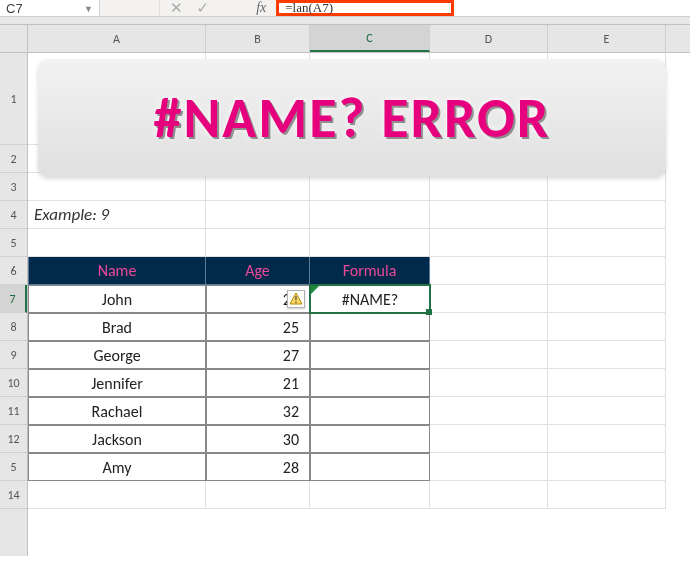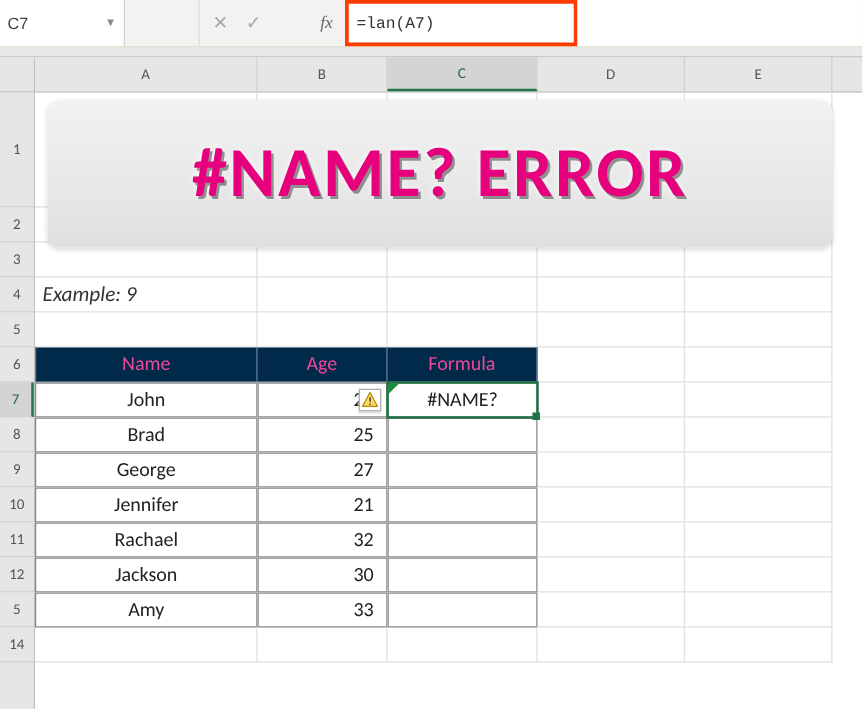--- a/index.html
+++ b/index.html
@@ -8,23 +8,23 @@
       background: #fff;
       width: 690px;
       height: 567px;
       overflow: hidden;
       font-size: 14px;
       color: #333;
     }
     .formula-bar {
       display: flex;
       align-items: stretch;
-      height: 38px;
+      height: 17px;
       border-bottom: 1px solid #d0d0d0;
-      background: #fef9c3;
+      background: #15803d;
     }
     .name-box-wrap {
       display: flex;
       align-items: center;
       width: 100px;
       border-right: 1px solid #d0d0d0;
       background: #fff;
       padding: 0 6px;
       justify-content: space-between;
     }
@@ -76,21 +76,21 @@
       align-items: center;
       background: #fff;
       min-width: 120px;
     }
     .formula-input {
       border: none;
       outline: none;
       font-size: 13px;
       color: #333;
       width: 100%;
-      font-family: Liberation Mono, monospace;
+      font-family: Liberation Serif, serif;
       background: transparent;
     }
     .divider {
       height: 8px;
       background: #e8e8e8;
       border-bottom: 1px solid #c0c0c0;
     }
     .sheet {
       display: flex;
       height: calc(100% - 36px);
@@ -421,21 +421,21 @@
       <div class="cell-row">
         <div class="cell col-A tbl-cell left">Jackson</div>
         <div class="cell col-B tbl-cell num">30</div>
         <div class="cell col-C tbl-cell"></div>
         <div class="cell col-D"></div>
         <div class="cell col-E"></div>
       </div>
 
       <div class="cell-row">
         <div class="cell col-A tbl-cell left">Amy</div>
-        <div class="cell col-B tbl-cell num">33</div>
+        <div class="cell col-B tbl-cell num">28</div>
         <div class="cell col-C tbl-cell"></div>
         <div class="cell col-D"></div>
         <div class="cell col-E"></div>
       </div>
 
       <div class="cell-row">
         <div class="cell col-A"></div>
         <div class="cell col-B"></div>
         <div class="cell col-C"></div>
         <div class="cell col-D"></div>

